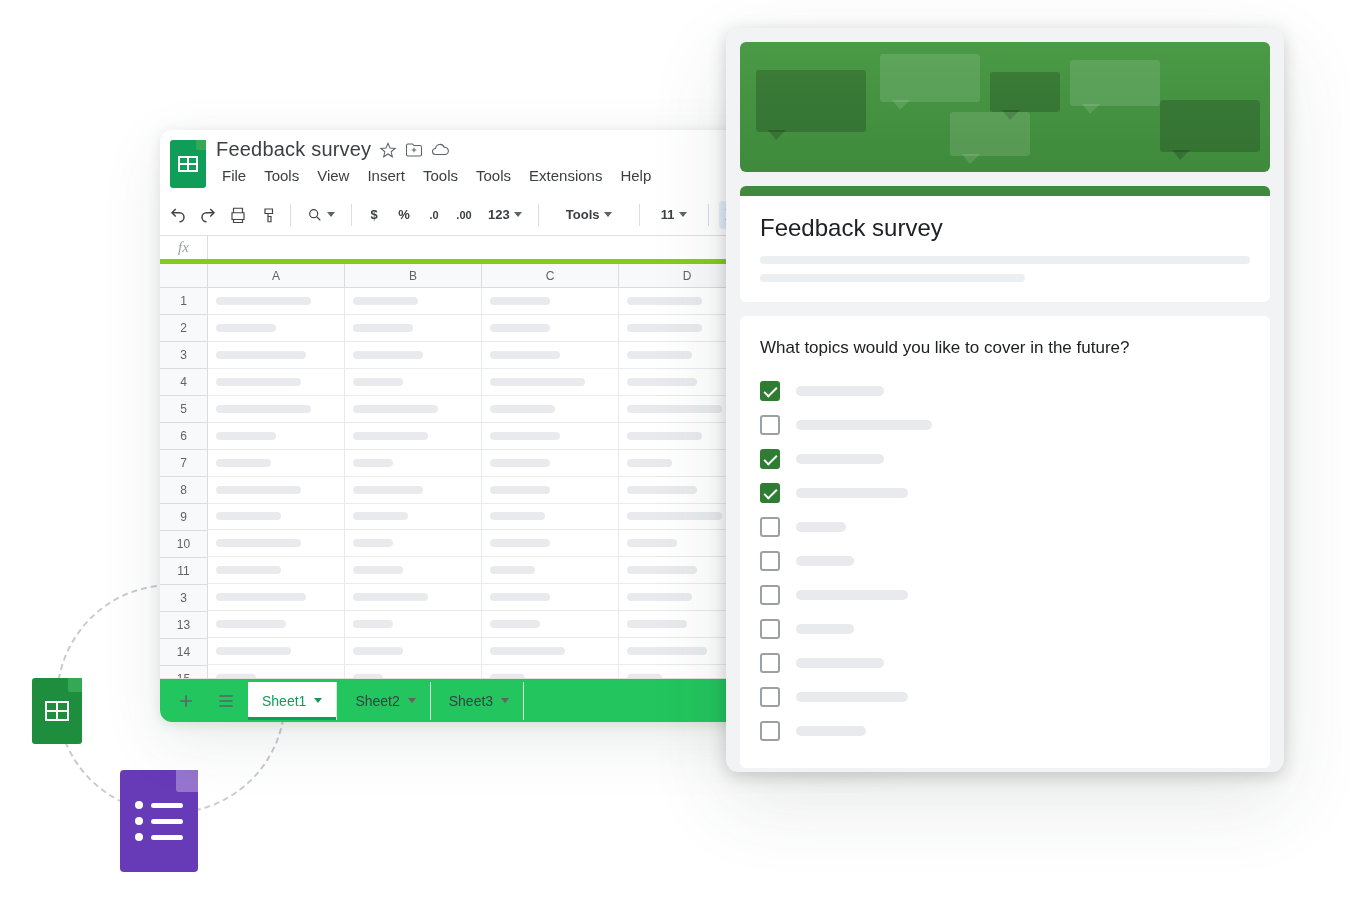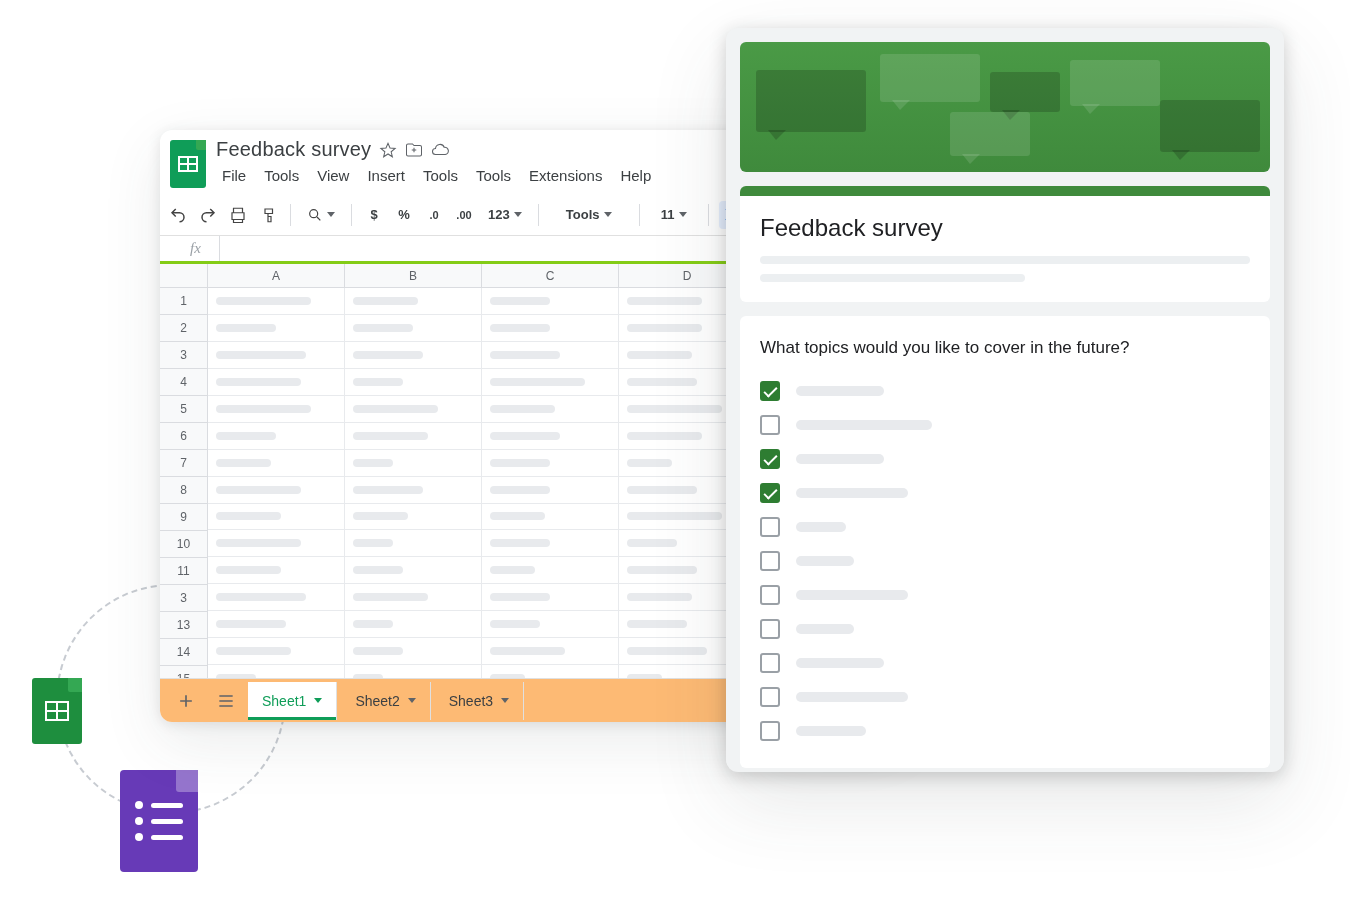--- a/index.html
+++ b/index.html
@@ -47,37 +47,37 @@
 .tb-btn { width: 24px; height: 28px; display:flex; align-items:center; justify-content:center; color:#444; border-radius:4px; cursor:pointer; }
 .tb-btn svg { width: 18px; height: 18px; stroke: currentColor; fill: currentColor; }
 .tb-sep { width: 1px; height: 22px; background: #dadce0; margin: 0 4px; }
 .tb-btn.drop { width: auto; padding: 0 6px; gap: 4px; font-size: 13px; }
 .caret { width: 0; height: 0; border-left: 4px solid transparent; border-right:4px solid transparent; border-top:5px solid #5f6368; }
 .tb-txt { font-size: 13px; color: #3c4043; font-weight: 700; }
 .tb-font { font-weight: 700; }
 .bold-active { background: #e6f0ff; color: #1a73e8; font-weight: 800; }
 .italic-btn { font-style: italic; font-family: serif; }
 
-.fx-row { display:flex; height: 28px; border-bottom: 3px solid #84cc16; padding-left: 12px; }
+.fx-row { display:flex; height: 28px; border-bottom: 5px solid #84cc16; }
 .fx-label { width: 48px; display:flex; align-items:center; justify-content:center; font-style: italic; color:#9aa0a6; font-family: serif; border-right:1px solid #dadce0; font-size:15px; }
 .fx-input { flex:1; }
 .corner { width: 48px; height: 24px; background:#f8f9fa; border-right:1px solid #dadce0; border-bottom:1px solid #dadce0; }
 .col-headers { display:flex; flex:1; }
 .col-h { width: 137px; height:24px; background:#f8f9fa; border-right:1px solid #dadce0; border-bottom:1px solid #dadce0; display:flex; align-items:center; justify-content:center; font-size:12px; color:#5f6368; }
 .col-h:last-child { flex:1; }
 .grid-body { display:flex; height:404px; }
 .row-headers { width:48px; }
 .row-h { height: 27px; background:#f8f9fa; border-right:1px solid #dadce0; border-bottom:1px solid #dadce0; display:flex; align-items:center; justify-content:center; font-size:12px; color:#5f6368; }
 .cells { flex:1; display:flex; flex-direction:column; }
 .crow { display:flex; height:27px; }
 .cell { width:137px; border-right:1px solid #e8eaed; border-bottom:1px solid #e8eaed; display:flex; align-items:center; padding:0 8px; }
 .cell:last-child { flex:1; }
 .ph { height: 8px; border-radius: 4px; background: #e8eaed; }
 
-.sheet-tabs { height: 44px; display:flex; align-items:center; gap:4px; padding:0 8px; border-top:1px solid #e0e0e0; background:#fdba74; position:absolute; bottom:0; left:0; right:0; }
+.sheet-tabs { height: 44px; display:flex; align-items:center; gap:4px; padding:0 8px; border-top:1px solid #e0e0e0; background:#22c55e; position:absolute; bottom:0; left:0; right:0; }
 .tab-btn { width:36px; height:36px; display:flex; align-items:center; justify-content:center; color:#5f6368; cursor:pointer; border-radius:18px; }
 .tab { height: 38px; padding: 0 14px; display:flex; align-items:center; gap:8px; font-size:14px; color:#3c4043; cursor:pointer; border-radius: 0; border-right:1px solid #e0e0e0; }
 .tab.active { color:#0f9d58; font-weight:500; background:#fff; position:relative; }
 .tab.active::after { content:""; position:absolute; left:0; right:0; bottom:0; height:3px; background:#0f9d58; }
 .tab .caret { border-top-color:#5f6368; }
 .tab.active .caret { border-top-color:#0f9d58; }
 
 
 .form-panel {
   position:absolute; left: 726px; top: 28px; width: 558px; height: 744px;

